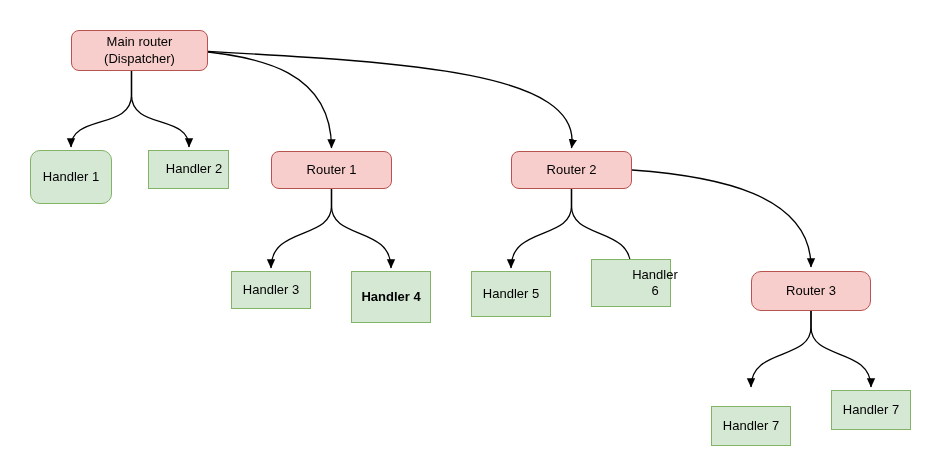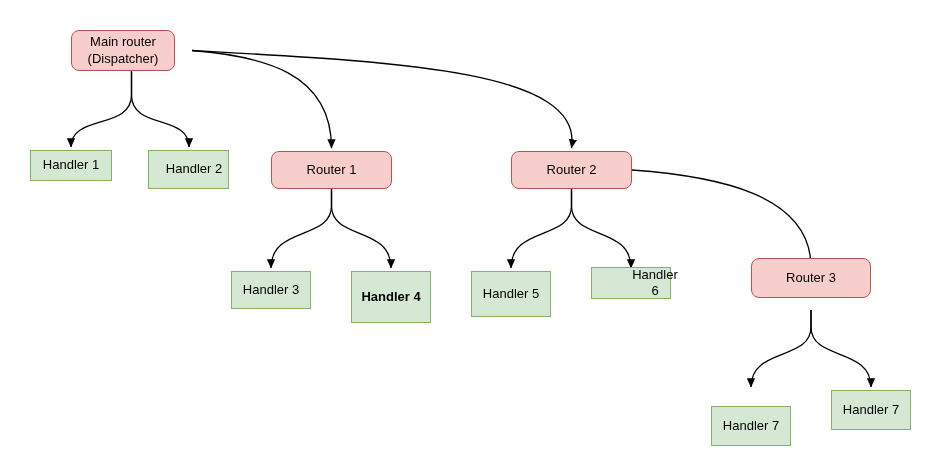--- a/index.html
+++ b/index.html
@@ -69,38 +69,38 @@
     <path class="edge" d="M 192 50.5 C 400 62, 584 70, 571.5 148" marker-end="url(#arrow)"></path>
     <path class="edge" d="M 331.5 189 L 331.5 206 C 331.5 240, 271 226, 271 268" marker-end="url(#arrow)"></path>
     <path class="edge" d="M 331.5 189 L 331.5 206 C 331.5 240, 391 226, 391 268" marker-end="url(#arrow)"></path>
     <path class="edge" d="M 571.5 189 L 571.5 206 C 571.5 240, 511 226, 511 268" marker-end="url(#arrow)"></path>
     <path class="edge" d="M 571.5 189 L 571.5 206 C 571.5 240, 631 226, 631 268" marker-end="url(#arrow)"></path>
     <path class="edge" d="M 632 170 C 716 176, 811 194, 811 267" marker-end="url(#arrow)"></path>
     <path class="edge" d="M 811 310 L 811 327 C 811 361, 751 347, 751 387" marker-end="url(#arrow)"></path>
     <path class="edge" d="M 811 310 L 811 327 C 811 361, 871 347, 871 387" marker-end="url(#arrow)"></path>
   </svg>
 
-  <div class="node router" style="left:71px; top:30px; width:104px; height:41px;">Main router
+  <div class="node router" style="left:71px; top:30px; width:137px; height:41px;">Main router
 (Dispatcher)</div>
 
-  <div class="node handler" style="left:30px; top:150px; width:82px; height:31px;">Handler 1</div>
+  <div class="node handler" style="left:30px; top:150px; width:82px; height:54px;border-radius:10px;">Handler 1</div>
 
   <div class="node handler" style="left:148px; top:150px; width:81px; height:39px;padding-left:11px;">Handler 2</div>
 
   <div class="node router" style="left:271px; top:151px; width:121px; height:38px;">Router 1</div>
 
   <div class="node router" style="left:511px; top:151px; width:121px; height:38px;">Router 2</div>
 
   <div class="node handler" style="left:231px; top:271px; width:80px; height:38px;">Handler 3</div>
 
   <div class="node handler" style="left:351px; top:271px; width:80px; height:52px;font-weight:bold;">Handler 4</div>
 
   <div class="node handler" style="left:471px; top:271px; width:80px; height:46px;">Handler 5</div>
 
-  <div class="node handler" style="left:591px; top:267px; width:80px; height:32px;padding-left:48px;">Handler 6</div>
+  <div class="node handler" style="left:591px; top:259px; width:80px; height:48px;padding-left:48px;">Handler 6</div>
 
-  <div class="node router" style="left:751px; top:258px; width:120px; height:40px;">Router 3</div>
+  <div class="node router" style="left:751px; top:271px; width:120px; height:40px;border-radius:10px;">Router 3</div>
 
   <div class="node handler" style="left:711px; top:406px; width:80px; height:40px;">Handler 7</div>
 
   <div class="node handler" style="left:831px; top:390px; width:80px; height:40px;">Handler 7</div>
 
 </div>
 
 </body></html>

